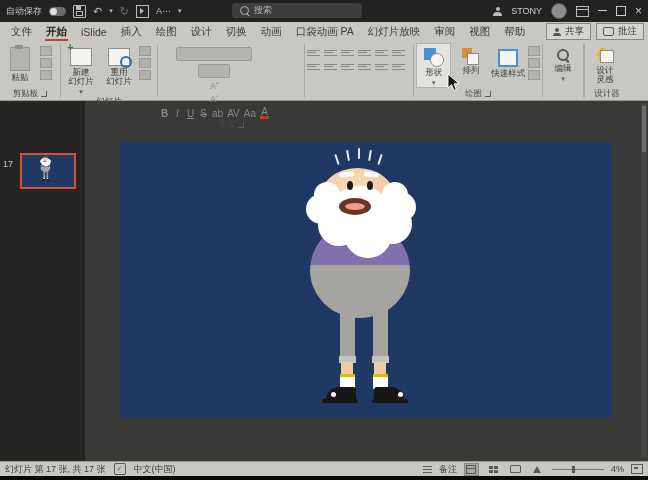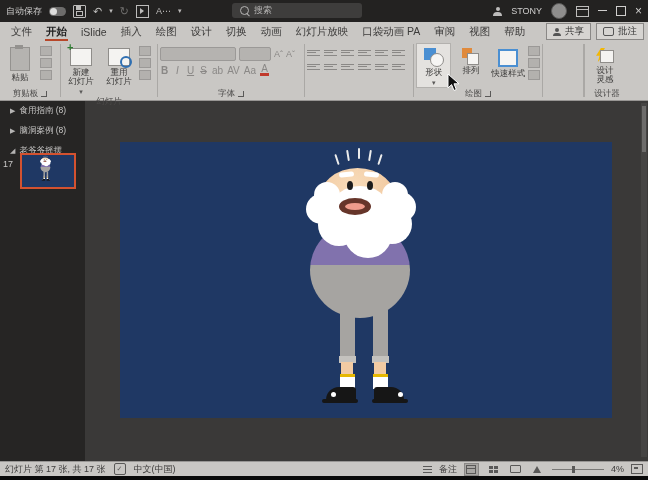--- a/index.html
+++ b/index.html
@@ -64,21 +64,21 @@
   .bigbtn .caret{margin-top:1px;}
   .bigbtn.hl{background:#e4e2df;border:1px solid #b3b1ae;box-sizing:border-box;}
   .smallcol{display:flex;flex-direction:column;gap:2px;padding-top:3px;}
   .sicon{width:12px;height:10px;background:#b3b1ae;border:1px solid #9b9997;box-sizing:border-box;}
   .clip-i{width:18px;height:22px;background:#b5b3b0;border:1px solid #94928f;position:relative;margin-top:2px;}
   .clip-i:before{content:"";position:absolute;left:4px;top:-3px;width:8px;height:4px;background:#94928f;}
   .slide-i{width:20px;height:16px;background:#f4f3f1;border:1px solid #8f8d8a;position:relative;margin-top:3px;}
   .slide-i.new:before{content:"+";position:absolute;left:-4px;top:-6px;color:#2e7d32;font-weight:bold;font-size:11px;}
   .slide-i.reuse:before{content:"";position:absolute;right:-3px;bottom:-3px;width:8px;height:8px;border:2px solid #2f6fb2;border-radius:50%;}
   .fontrow{display:flex;flex-direction:column;gap:3px;padding-top:4px;}
-  .combos{display:flex;gap:3px;align-items:center;}
+  .combos{display:flex;gap:3px;align-items:center;flex-direction:column;}
   .combo{height:12px;background:#b5b3b0;border:1px solid #9b9997;border-radius:2px;}
   .fbtns{display:flex;gap:4px;align-items:center;font-size:10px;color:#8a8886;}
   .fb{min-width:9px;text-align:center;}
   .fb.b{font-weight:bold;}.fb.i{font-style:italic;}.fb.u{text-decoration:underline;}.fb.s{text-decoration:line-through;}
   .fb.clr{border-bottom:3px solid #c0392b;line-height:9px;}
   .parows{display:flex;flex-direction:column;gap:3px;padding-top:4px;}
   .parow{display:flex;gap:4px;}
   .picon{width:13px;height:11px;display:flex;flex-direction:column;justify-content:center;gap:1.5px;}
   .picon i{height:1px;background:#8a8886;}
   .picon i:nth-child(2){width:70%;}
@@ -206,22 +206,22 @@
   <div class="tabrow">
     <div id="tabs" style="display:flex;">
         <div class="tab">文件</div>
         <div class="tab sel">开始</div>
         <div class="tab">iSlide</div>
         <div class="tab">插入</div>
         <div class="tab">绘图</div>
         <div class="tab">设计</div>
         <div class="tab">切换</div>
         <div class="tab">动画</div>
+        <div class="tab">口袋动画 PA</div>
         <div class="tab">幻灯片放映</div>
-        <div class="tab">口袋动画 PA</div>
         <div class="tab">审阅</div>
         <div class="tab">视图</div>
         <div class="tab">帮助</div>
       </div>
     <div class="tabrow-right">
       <div class="pillbtn">
         <span class="share-i"></span>
         <span>共享</span>
       </div>
       <div class="pillbtn">
@@ -405,20 +405,27 @@
         </div>
       </div>
       <div class="glabel">
           <span>绘图</span>
           <span class="dlg"></span>
         </div>
     </div>
     <div class="gsep"></div>
 
     <div class="rgroup" style="width:40px">
+      <div class="gbody">
+        <div class="bigbtn">
+          <span class="find-ic"></span>
+          <span class="lbl">编辑</span>
+          <span class="caret" style="color:#5a5958">▾</span>
+        </div>
+      </div>
       <div class="glabel"></div>
     </div>
     <div class="gsep"></div>
 
     <div class="gsep"></div>
 
     <div class="rgroup" style="width:44px">
       <div class="gbody">
         <div class="bigbtn">
           <span class="di-ic">
@@ -437,34 +444,20 @@
 
   <div class="cursor">
     <svg width="13" height="19" viewBox="0 0 13 19">
         <path d="M1,1 L1,15 L4.6,11.6 L7,17.5 L9.3,16.5 L7,10.8 L12,10.8 Z" fill="#111" stroke="#fff" stroke-width="1"></path>
       </svg>
   </div>
 
   <div class="workarea">
 
     <div class="panel">
-      <div id="sections">
-          <div class="sectionrow">
-            <span class="car">▶</span>
-            <span>食用指南 (8)</span>
-          </div>
-          <div class="sectionrow">
-            <span class="car">▶</span>
-            <span>脑洞案例 (8)</span>
-          </div>
-          <div class="sectionrow">
-            <span class="car">◢</span>
-            <span>老爷爷摇摆</span>
-          </div>
-        </div>
       <span class="slidenum">17</span>
       <div class="thumbwrap">
           <div id="thumb-content">
             <div class="slide" style="transform: scale(0.097561); transform-origin: 0px 0px; left: 0px; top: 0px;">
 
         <span class="hair" style="left:216px;top:12px;transform:rotate(-18deg)"></span>
         <span class="hair" style="left:227px;top:8px;transform:rotate(-9deg)"></span>
         <span class="hair" style="left:238px;top:6px"></span>
         <span class="hair" style="left:249px;top:8px;transform:rotate(9deg)"></span>
         <span class="hair" style="left:259px;top:12px;transform:rotate(18deg)"></span>

